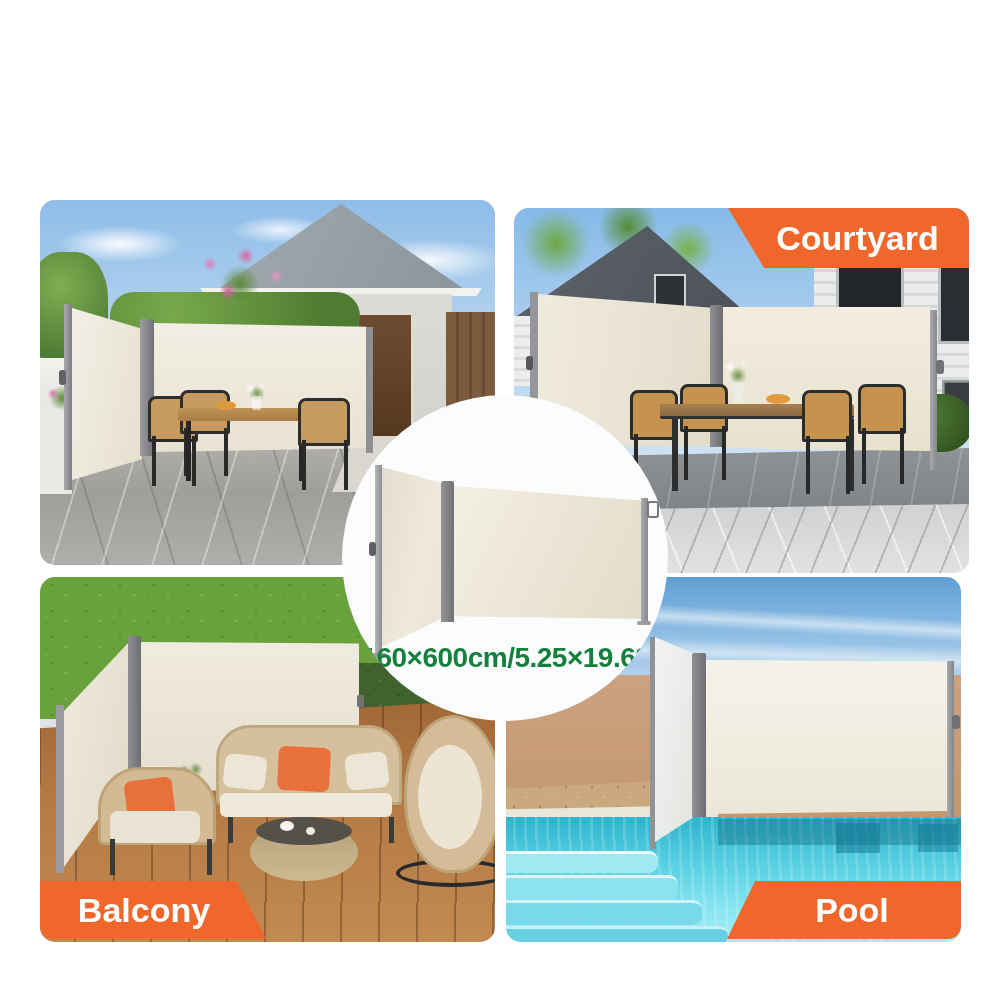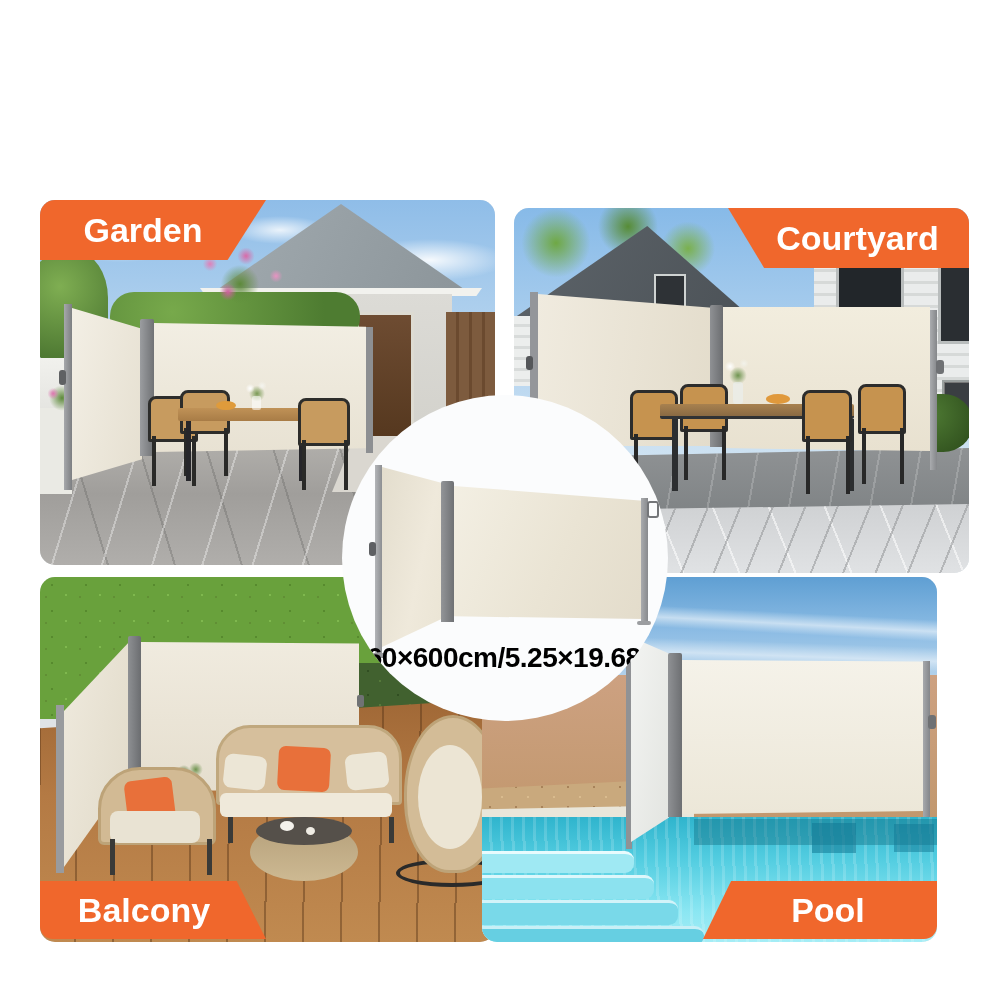--- a/index.html
+++ b/index.html
@@ -15,21 +15,21 @@
   .t-black{color:#161616;}
   .t-orange{color:#f2672a;margin-left:.18em;}
   .subtitle{position:absolute;left:0;top:118px;width:1000px;text-align:center;margin:0;
             font-size:31px;color:#1d1d1d;}
 
   
   .tile{position:absolute;width:455px;height:365px;border-radius:15px;overflow:hidden;background:#dfe3e6;}
   .tile.garden{left:40px;top:200px;}
   .tile.courtyard{left:506px;top:200px;}
   .tile.balcony{left:40px;top:577px;}
-  .tile.pool{left:482px;top:577px;}
+  .tile.pool{left:506px;top:577px;}
 
   
   .ribbon{position:absolute;z-index:30;background:#f0672c;color:#fff;font-weight:700;font-size:34px;
           display:flex;align-items:center;justify-content:center;}
   .rb-tl{left:0;top:0;width:206px;height:60px;clip-path:polygon(0 0,100% 0,83% 100%,0 100%);padding-right:20px;}
   .rb-tr{right:0;top:0;width:223px;height:60px;clip-path:polygon(0 0,100% 0,100% 100%,15% 100%);padding-left:18px;}
   .rb-bl{left:0;bottom:3px;width:208px;height:58px;clip-path:polygon(0 0,87% 0,100% 100%,0 100%);
          border-bottom-left-radius:13px;padding-right:18px;}
   .rb-br{right:0;bottom:3px;width:218px;height:58px;clip-path:polygon(12% 0,100% 0,100% 100%,0 100%);
          border-bottom-right-radius:13px;padding-left:16px;}
@@ -237,22 +237,22 @@
   .pr-footL{left:28px;top:258px;width:16px;height:5px;background:#96989b;border-radius:2px;}
   .pr-panelL{left:40px;top:72px;width:61px;height:180px;clip-path:polygon(0 0,100% 9%,100% 84%,0 100%);
              background:linear-gradient(102deg,#e3ddcd,#efe9db 60%,#eae4d4);}
   .pr-post{left:99px;top:86px;width:13px;height:141px;background:linear-gradient(90deg,#939598,#6f7174);
            border-radius:2px 2px 0 0;}
   .pr-panelR{left:112px;top:91px;width:189px;height:133px;clip-path:polygon(0 0,100% 11%,100% 100%,0 98%);
              background:linear-gradient(115deg,#f3efe3,#eae4d4 55%,#e3dccb);}
   .pr-poleR{left:299px;top:103px;width:7px;height:125px;background:linear-gradient(90deg,#a9abae,#888a8d);}
   .pr-handleR{left:305px;top:106px;width:8px;height:13px;border:2px solid #747679;border-radius:3px;background:transparent;}
   .pr-footR{left:295px;top:226px;width:14px;height:4px;background:#9b9da0;border-radius:2px;}
-  .pr-dim{left:0;top:247px;width:326px;text-align:center;font-weight:700;font-size:28px;
-          letter-spacing:-.5px;color:#000000;}
+  .pr-dim{left:0;top:247px;width:326px;text-align:right;font-weight:700;font-size:28px;
+          letter-spacing:-.5px;color:#15803d;}
 </style>
 </head>
 <body>
 
 <div class="canvas">
 
 
   <figure class="tile garden" style="margin:0;">
     <div class="abs g-sky"></div>
     <div class="abs g-roof"></div>
@@ -279,23 +279,20 @@
     <div class="abs chair-legs g-ch1l"></div>
     <div class="abs chair-back g-ch2b"></div>
     <div class="abs chair-legs g-ch2l"></div>
     <div class="abs g-tabletop"></div>
     <div class="abs g-tablelegs"></div>
     <div class="abs chair-back g-ch3b"></div>
     <div class="abs chair-legs g-ch3l"></div>
     <div class="abs g-vaseflowers"></div>
     <div class="abs g-vase"></div>
     <div class="abs g-bowl"></div>
-    <figcaption class="ribbon rb-tl">
-        <span>Garden</span>
-      </figcaption>
   </figure>
 
   <figure class="tile courtyard" style="margin:8px;">
     <div class="abs c-sky"></div>
     <div class="abs c-treeL"></div>
     <div class="abs c-treeR"></div>
     <div class="abs c-roofL"></div>
     <div class="abs c-atticwin"></div>
     <div class="abs c-sidingL"></div>
     <div class="abs c-houseR"></div>

